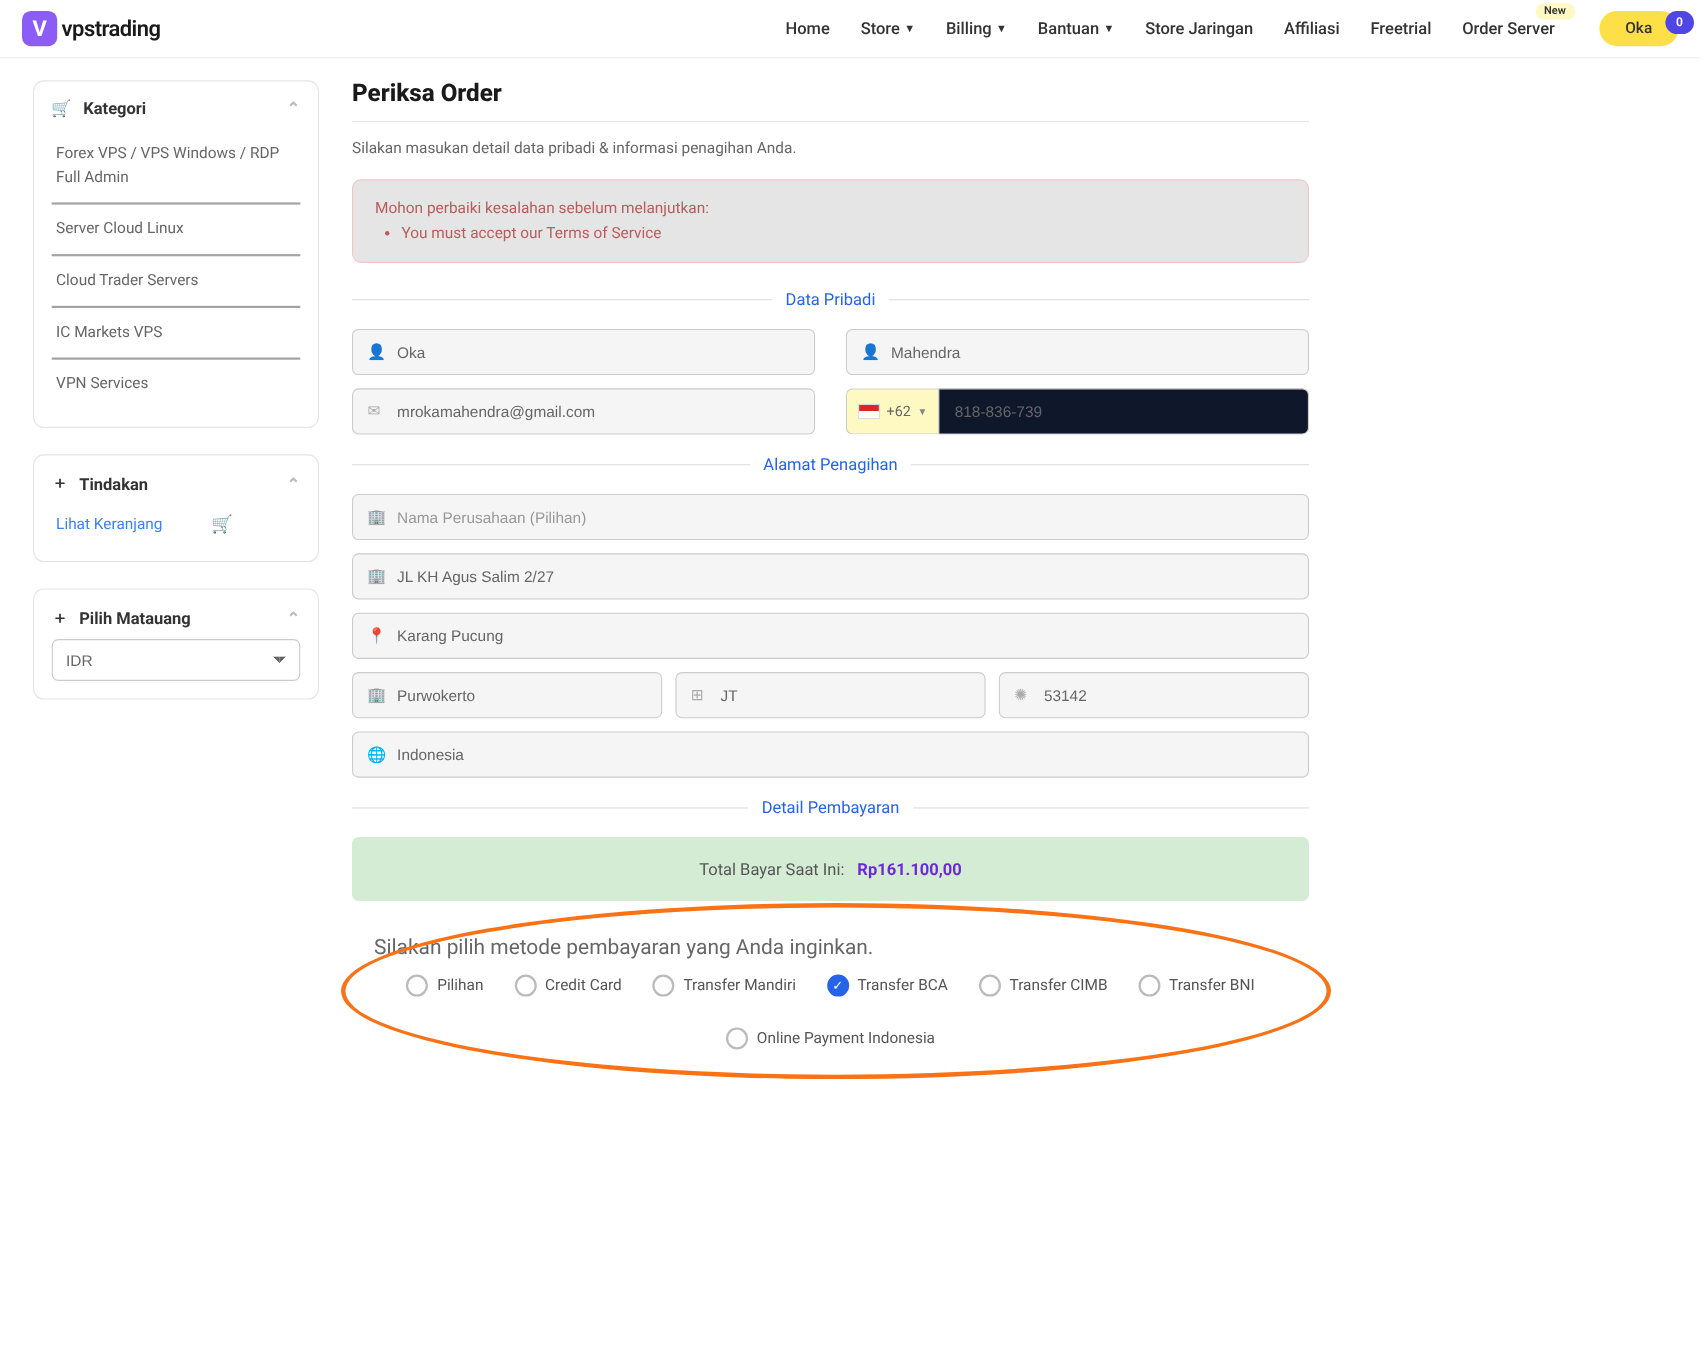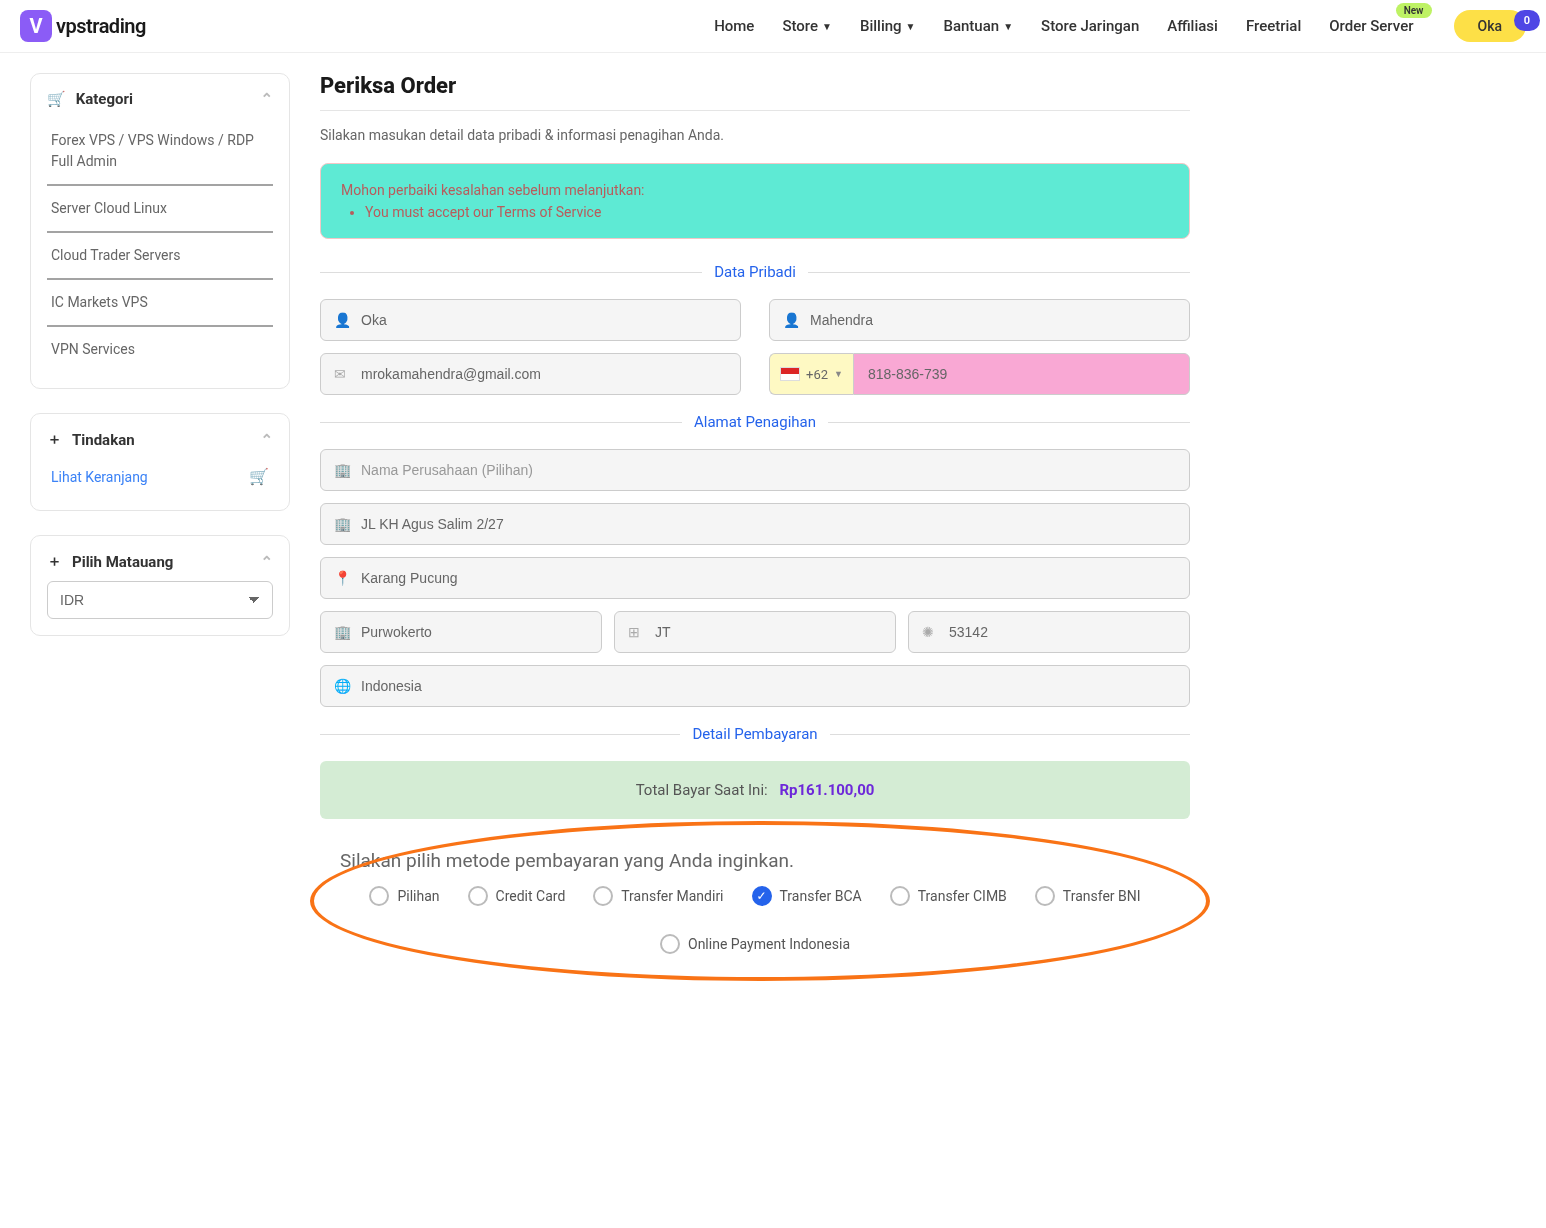--- a/index.html
+++ b/index.html
@@ -6,65 +6,65 @@
 body { font-family: -apple-system, BlinkMacSystemFont, "Segoe UI", Roboto, sans-serif; background: #fff; color: #333; }
 
 
 .header { display: flex; align-items: center; padding: 10px 20px; border-bottom: 1px solid #eee; position: relative; }
 .logo { display: flex; align-items: center; gap: 4px; }
 .logo-icon { width: 32px; height: 32px; background: #8b5cf6; border-radius: 8px; display: flex; align-items: center; justify-content: center; color: #fff; font-weight: bold; font-size: 20px; }
 .logo-text { font-size: 20px; font-weight: 600; color: #1a1a1a; letter-spacing: -0.5px; }
 .nav { display: flex; gap: 28px; margin-left: auto; margin-right: 40px; align-items: center; }
 .nav-item { color: #333; text-decoration: none; font-size: 15px; font-weight: 500; display: flex; align-items: center; gap: 4px; position: relative; }
 .caret { font-size: 10px; }
-.badge-new { position: absolute; top: -14px; right: -18px; background: #bef264; color: #333; font-size: 10px; padding: 2px 8px; border-radius: 10px; font-weight: 600; }
+.badge-new { position: absolute; top: -14px; right: -18px; background: #fef9c3; color: #333; font-size: 10px; padding: 2px 8px; border-radius: 10px; font-weight: 600; }
 .user-pill { background: #fde047; color: #333; padding: 8px 24px; border-radius: 999px; font-weight: 500; font-size: 14px; }
 .cart-badge { background: #4f46e5; color: #fff; font-size: 11px; padding: 4px 10px; border-radius: 999px; position: absolute; top: 10px; right: 6px; font-weight: 600; }
 
 
 .container { display: flex; gap: 30px; padding: 20px 30px; }
 .sidebar { width: 260px; display: flex; flex-direction: column; gap: 24px; }
 .main { flex: 1; max-width: 870px; }
 
 
 .panel { border: 1px solid #e5e5e5; border-radius: 10px; padding: 16px; }
 .panel-head { display: flex; align-items: center; gap: 10px; font-weight: 700; font-size: 15px; color: #333; margin-bottom: 10px; }
 .panel-head .chev { margin-left: auto; color: #bbb; }
 .cat-list { list-style: none; }
 .cat-list li { padding: 12px 4px; border-bottom: 2px solid #a3a3a3; font-size: 14px; color: #666; line-height: 1.5; cursor: pointer; }
 .cat-list li:last-child { border-bottom: none; }
-.tindakan-row { display: flex; justify-content: space-between; align-items: center; padding: 8px 4px; }
+.tindakan-row { display: flex; align-items: center; padding: 8px 4px; gap: 44px; }
 .link-blue { color: #3b82f6; font-size: 14px; }
 .select-box { width: 100%; padding: 10px 12px; border: 1px solid #ccc; border-radius: 6px; font-size: 14px; color: #666; background: #fff; appearance: none; background-image: linear-gradient(45deg, transparent 50%, #666 50%), linear-gradient(135deg, #666 50%, transparent 50%); background-position: calc(100% - 18px) center, calc(100% - 12px) center; background-size: 6px 6px, 6px 6px; background-repeat: no-repeat; }
 
 
 .page-title { font-size: 22px; font-weight: 800; color: #1a1a1a; margin-bottom: 8px; }
 .hr { border: none; border-top: 1px solid #e5e5e5; margin: 12px 0 16px; }
 .subtitle { color: #666; font-size: 14px; margin-bottom: 20px; }
 
-.alert { background: #5eead4; border: 1px solid #f3c6c6; border-radius: 8px; padding: 18px 20px; margin-bottom: 24px; }
+.alert { background: #e5e5e5; border: 1px solid #f3c6c6; border-radius: 8px; padding: 18px 20px; margin-bottom: 24px; }
 .alert-title { color: #b85c5c; font-size: 14px; margin-bottom: 6px; }
 .alert ul { list-style: disc; padding-left: 24px; }
 .alert li { color: #b85c5c; font-size: 14px; }
 
 .section-divider { display: flex; align-items: center; gap: 12px; margin: 18px 0; }
 .section-divider::before, .section-divider::after { content: ""; flex: 1; border-top: 1px solid #ddd; }
 .section-divider span { color: #2563eb; font-size: 15px; }
 
 .form-row { display: flex; gap: 28px; margin-bottom: 12px; }
 .form-col { flex: 1; }
 .input-group { position: relative; }
 .input-group .icon { position: absolute; left: 14px; top: 50%; transform: translateY(-50%); color: #aaa; font-size: 14px; }
 .input-group input { width: 100%; padding: 12px 14px 12px 40px; border: 1px solid #ccc; border-radius: 6px; font-size: 14px; background: #f5f5f5; color: #666; }
 .input-group input::placeholder { color: #999; }
 .phone-group { display: flex; }
 .phone-prefix { display: flex; align-items: center; gap: 6px; padding: 0 10px; border: 1px solid #ccc; border-right: none; border-radius: 6px 0 0 6px; background: #fef9c3; }
 .flag { width: 20px; height: 14px; background: linear-gradient(to bottom, #dc2626 50%, #fff 50%); border: 1px solid #ddd; }
 .phone-prefix span { font-size: 13px; color: #666; }
-.phone-group input { flex: 1; padding: 12px 14px; border: 1px solid #ccc; border-radius: 0 6px 6px 0; font-size: 14px; background: #f9a8d4; color: #666; }
+.phone-group input { flex: 1; padding: 12px 14px; border: 1px solid #ccc; border-radius: 0 6px 6px 0; font-size: 14px; background: #0f172a; color: #666; }
 
 .form-row-3 { display: flex; gap: 12px; margin-bottom: 12px; }
 .form-row-3 .input-group { flex: 1; }
 
 .total-box { background: #d4ecd4; border-radius: 6px; padding: 20px; text-align: center; font-size: 15px; color: #555; margin-bottom: 20px; }
 .total-box strong { color: #6d28d9; font-weight: 700; margin-left: 8px; }
 
 .payment-section { position: relative; padding: 10px 20px; }
 .orange-ring { position: absolute; border: 4px solid #f97316; border-radius: 50%; width: 900px; height: 160px; left: -10px; top: -18px; pointer-events: none; }
 .payment-label { font-size: 19px; color: #666; margin-bottom: 14px; }

